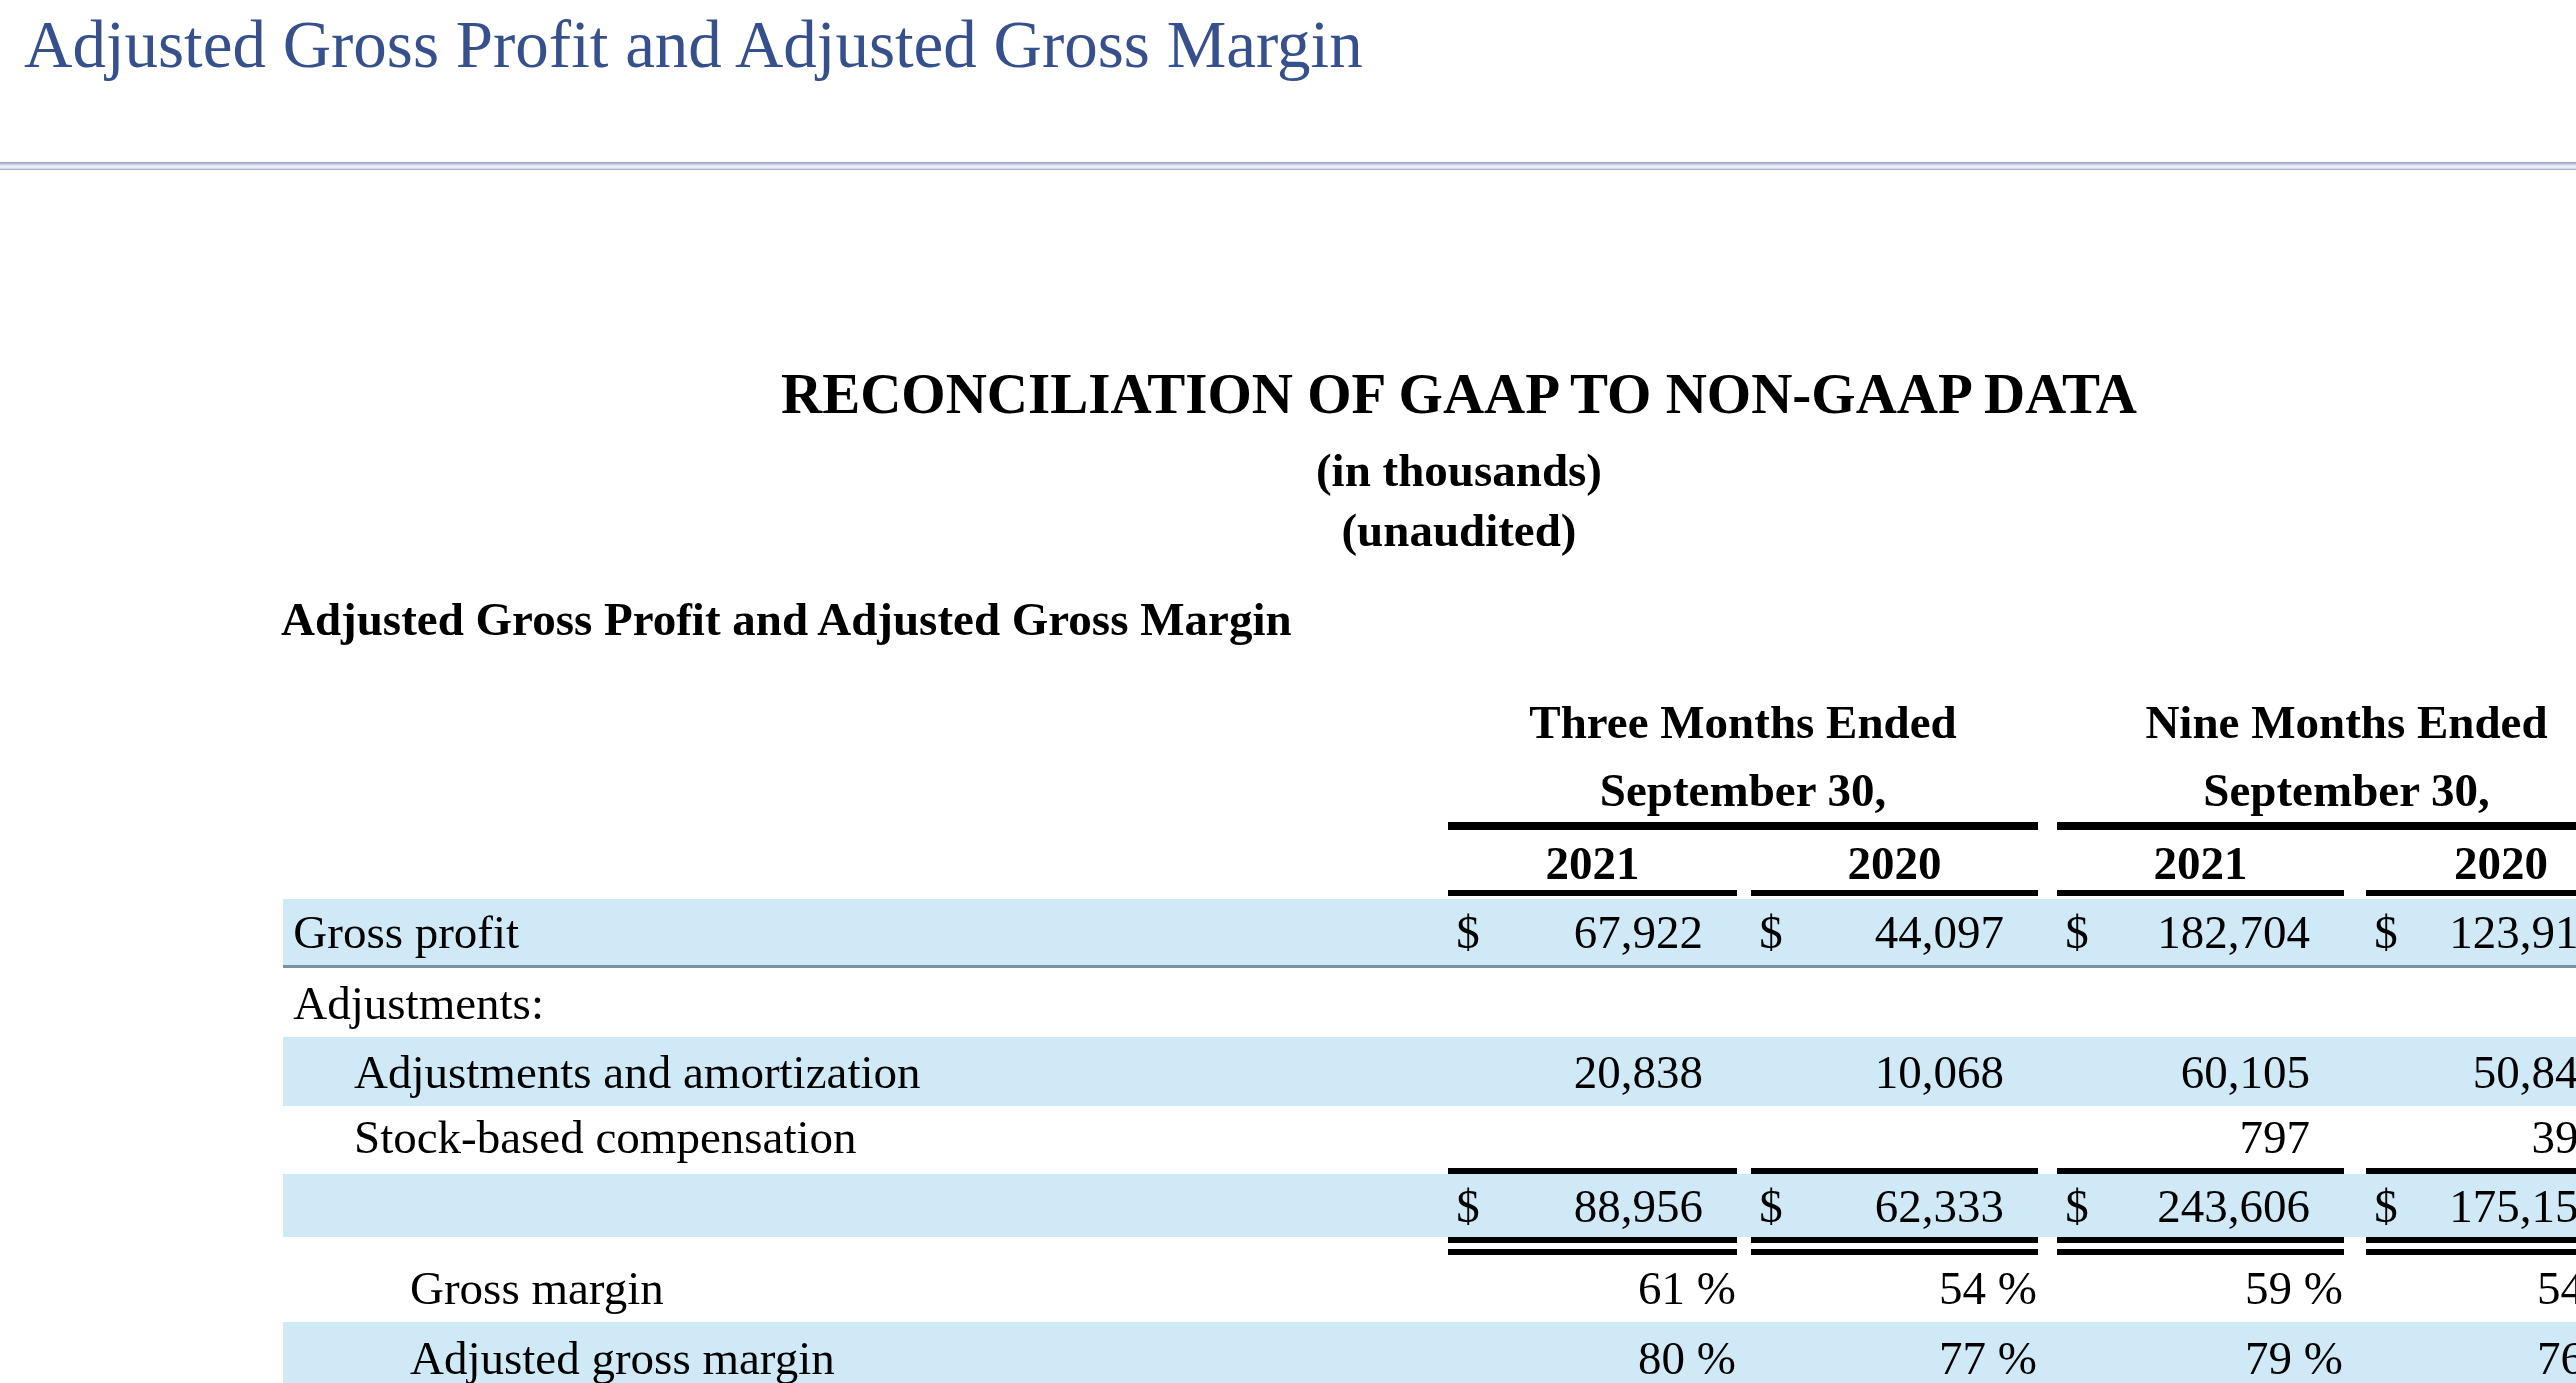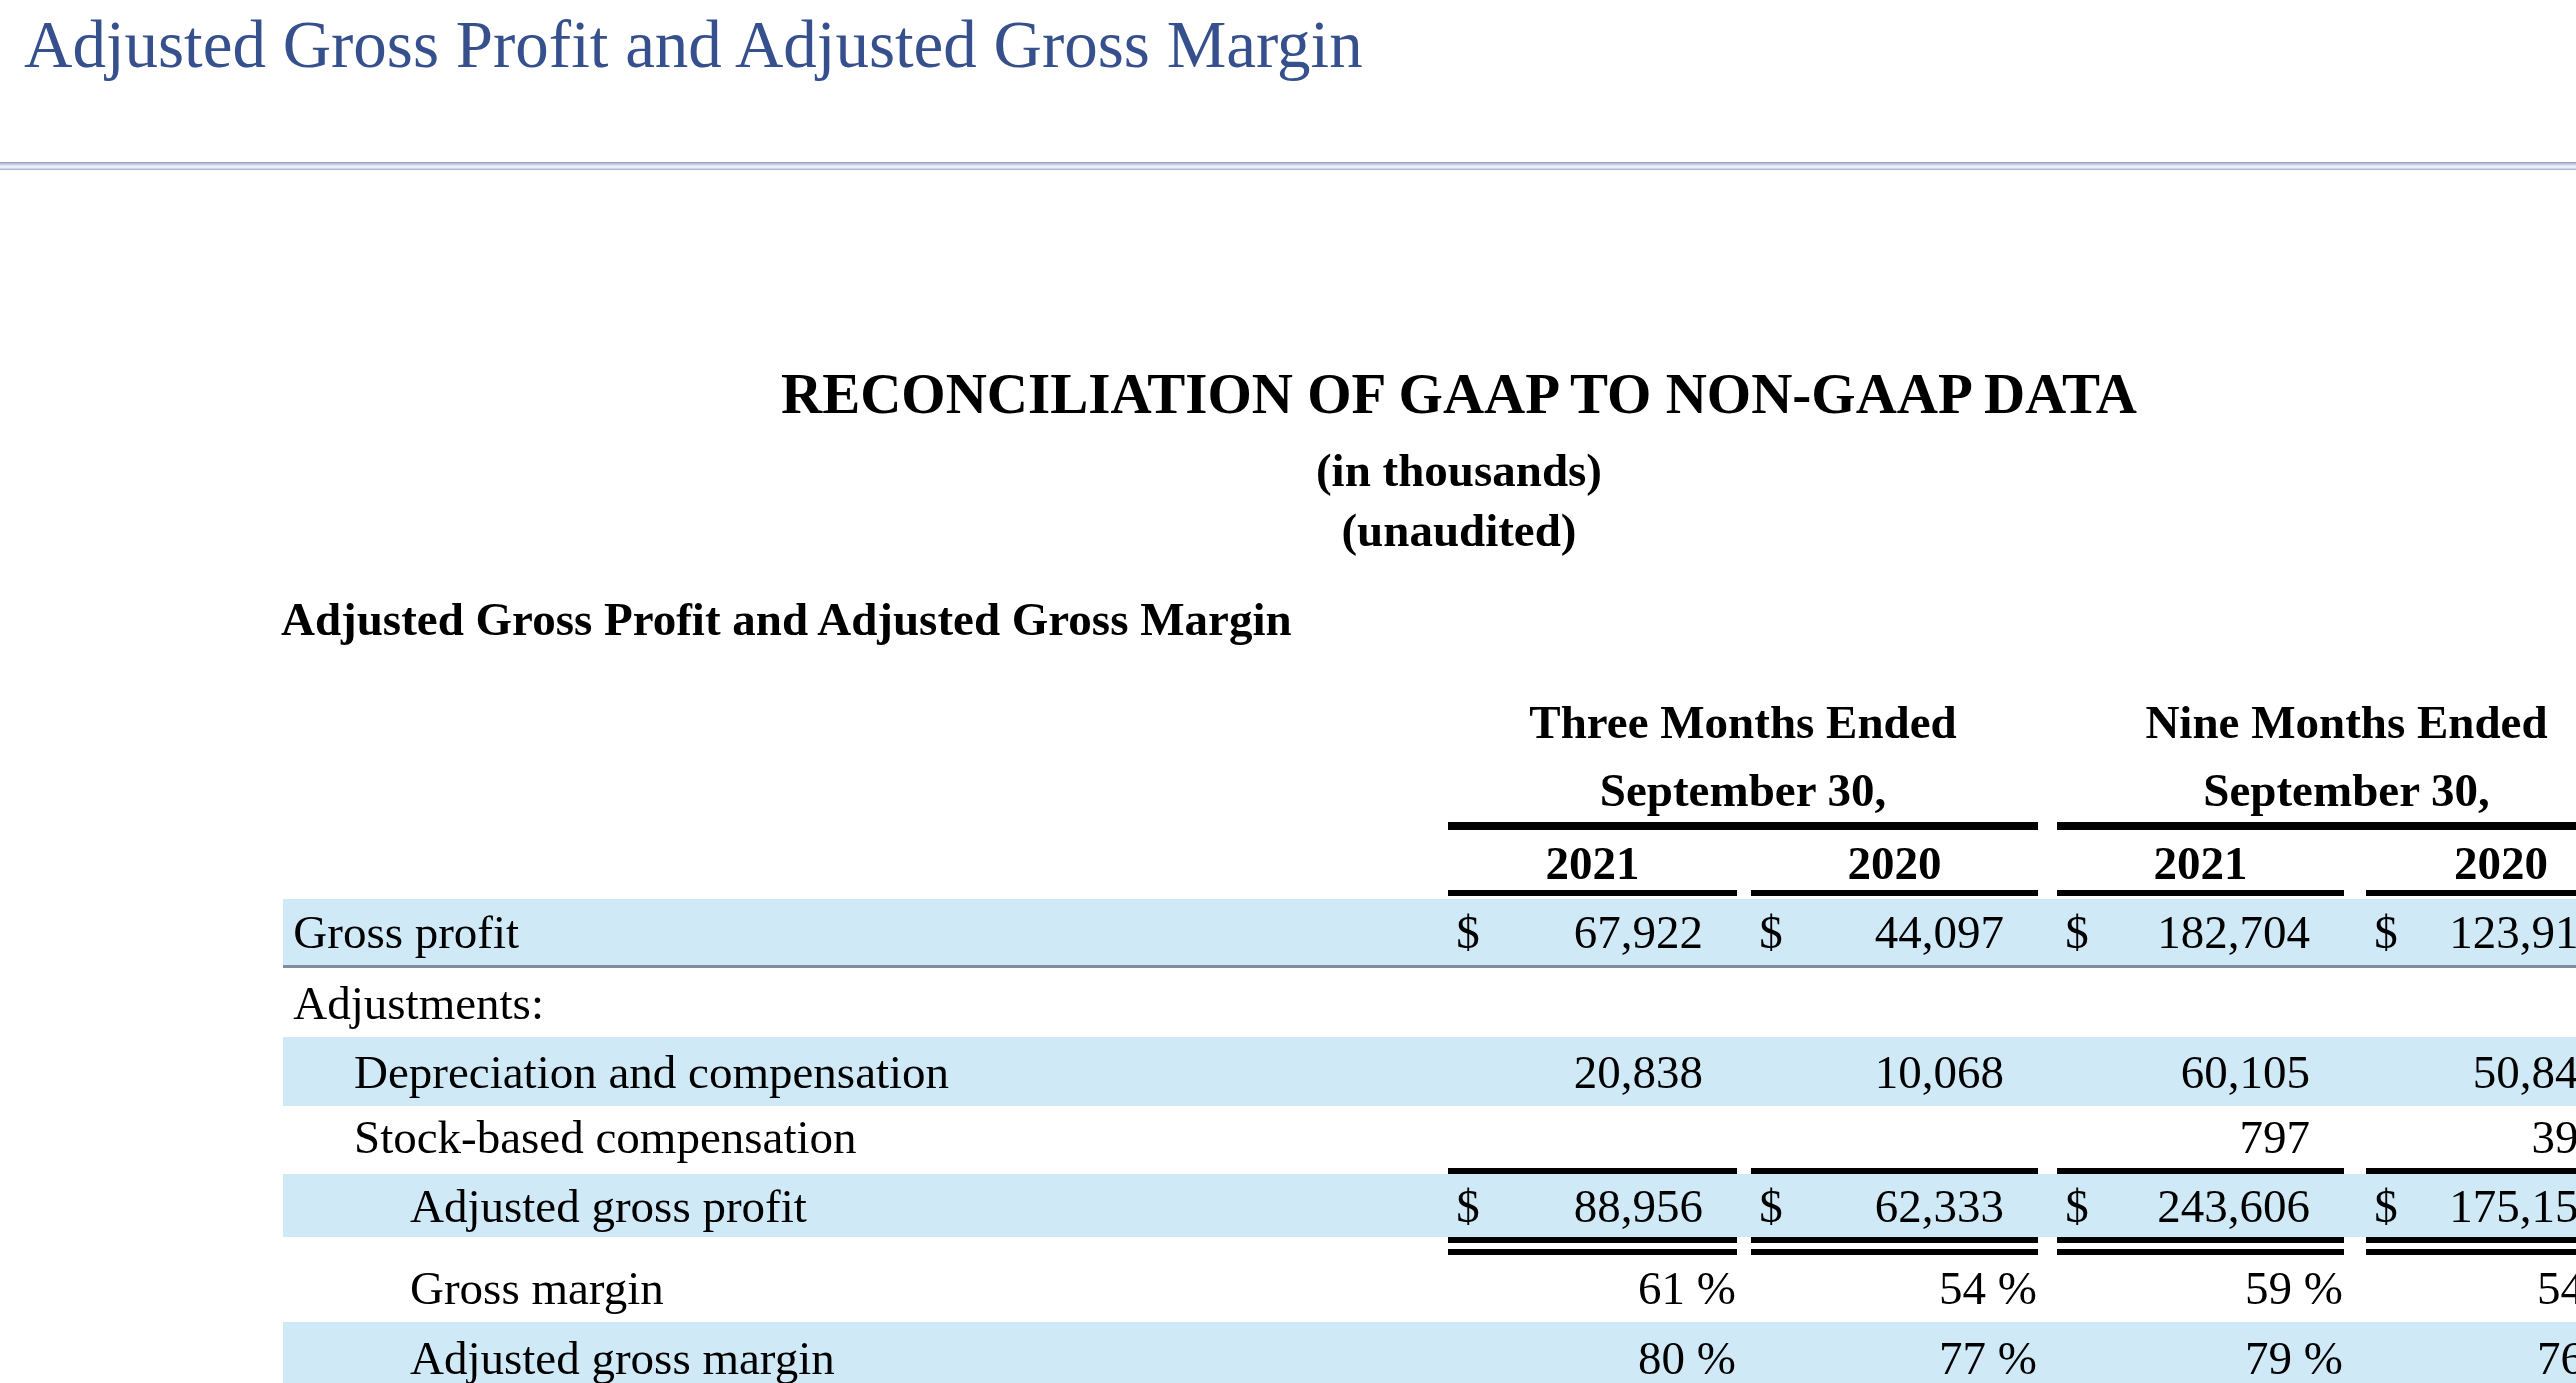--- a/index.html
+++ b/index.html
@@ -80,21 +80,21 @@
           </div>
           <div class="vcell" style="left: 2083px; width: 270px;">
             <div class="cur">$</div>
             <div class="num">123,912</div>
           </div>
         </div>
         <div class="row" style="height: 69px;">
           <div class="rlabel" style="left: 10.3px;">Adjustments:</div>
         </div>
         <div class="row hl" style="height: 69px;">
-          <div class="rlabel" style="left: 71px;">Depreciation and compensation</div>
+          <div class="rlabel" style="left: 71px;">Adjustments and amortization</div>
           <div class="vcell" style="left: 1165px; width: 289px;">
             <div class="num">20,838</div>
           </div>
           <div class="vcell" style="left: 1468px; width: 287px;">
             <div class="num">10,068</div>
           </div>
           <div class="vcell" style="left: 1774px; width: 287px;">
             <div class="num">60,105</div>
           </div>
           <div class="vcell" style="left: 2083px; width: 270px;">
@@ -118,21 +118,20 @@
             <div class="b1" style="top: 0px; height: 6.2px;"></div>
           </div>
           <div class="seg" style="left: 1774px; width: 287px;">
             <div class="b1" style="top: 0px; height: 6.2px;"></div>
           </div>
           <div class="seg" style="left: 2083px; width: 270px;">
             <div class="b1" style="top: 0px; height: 6.2px;"></div>
           </div>
         </div>
         <div class="row hl" style="height: 63px;">
-          <div class="rlabel" style="left: 127px;">Adjusted gross profit</div>
           <div class="vcell" style="left: 1165px; width: 289px;">
             <div class="cur">$</div>
             <div class="num">88,956</div>
           </div>
           <div class="vcell" style="left: 1468px; width: 287px;">
             <div class="cur">$</div>
             <div class="num">62,333</div>
           </div>
           <div class="vcell" style="left: 1774px; width: 287px;">
             <div class="cur">$</div>

